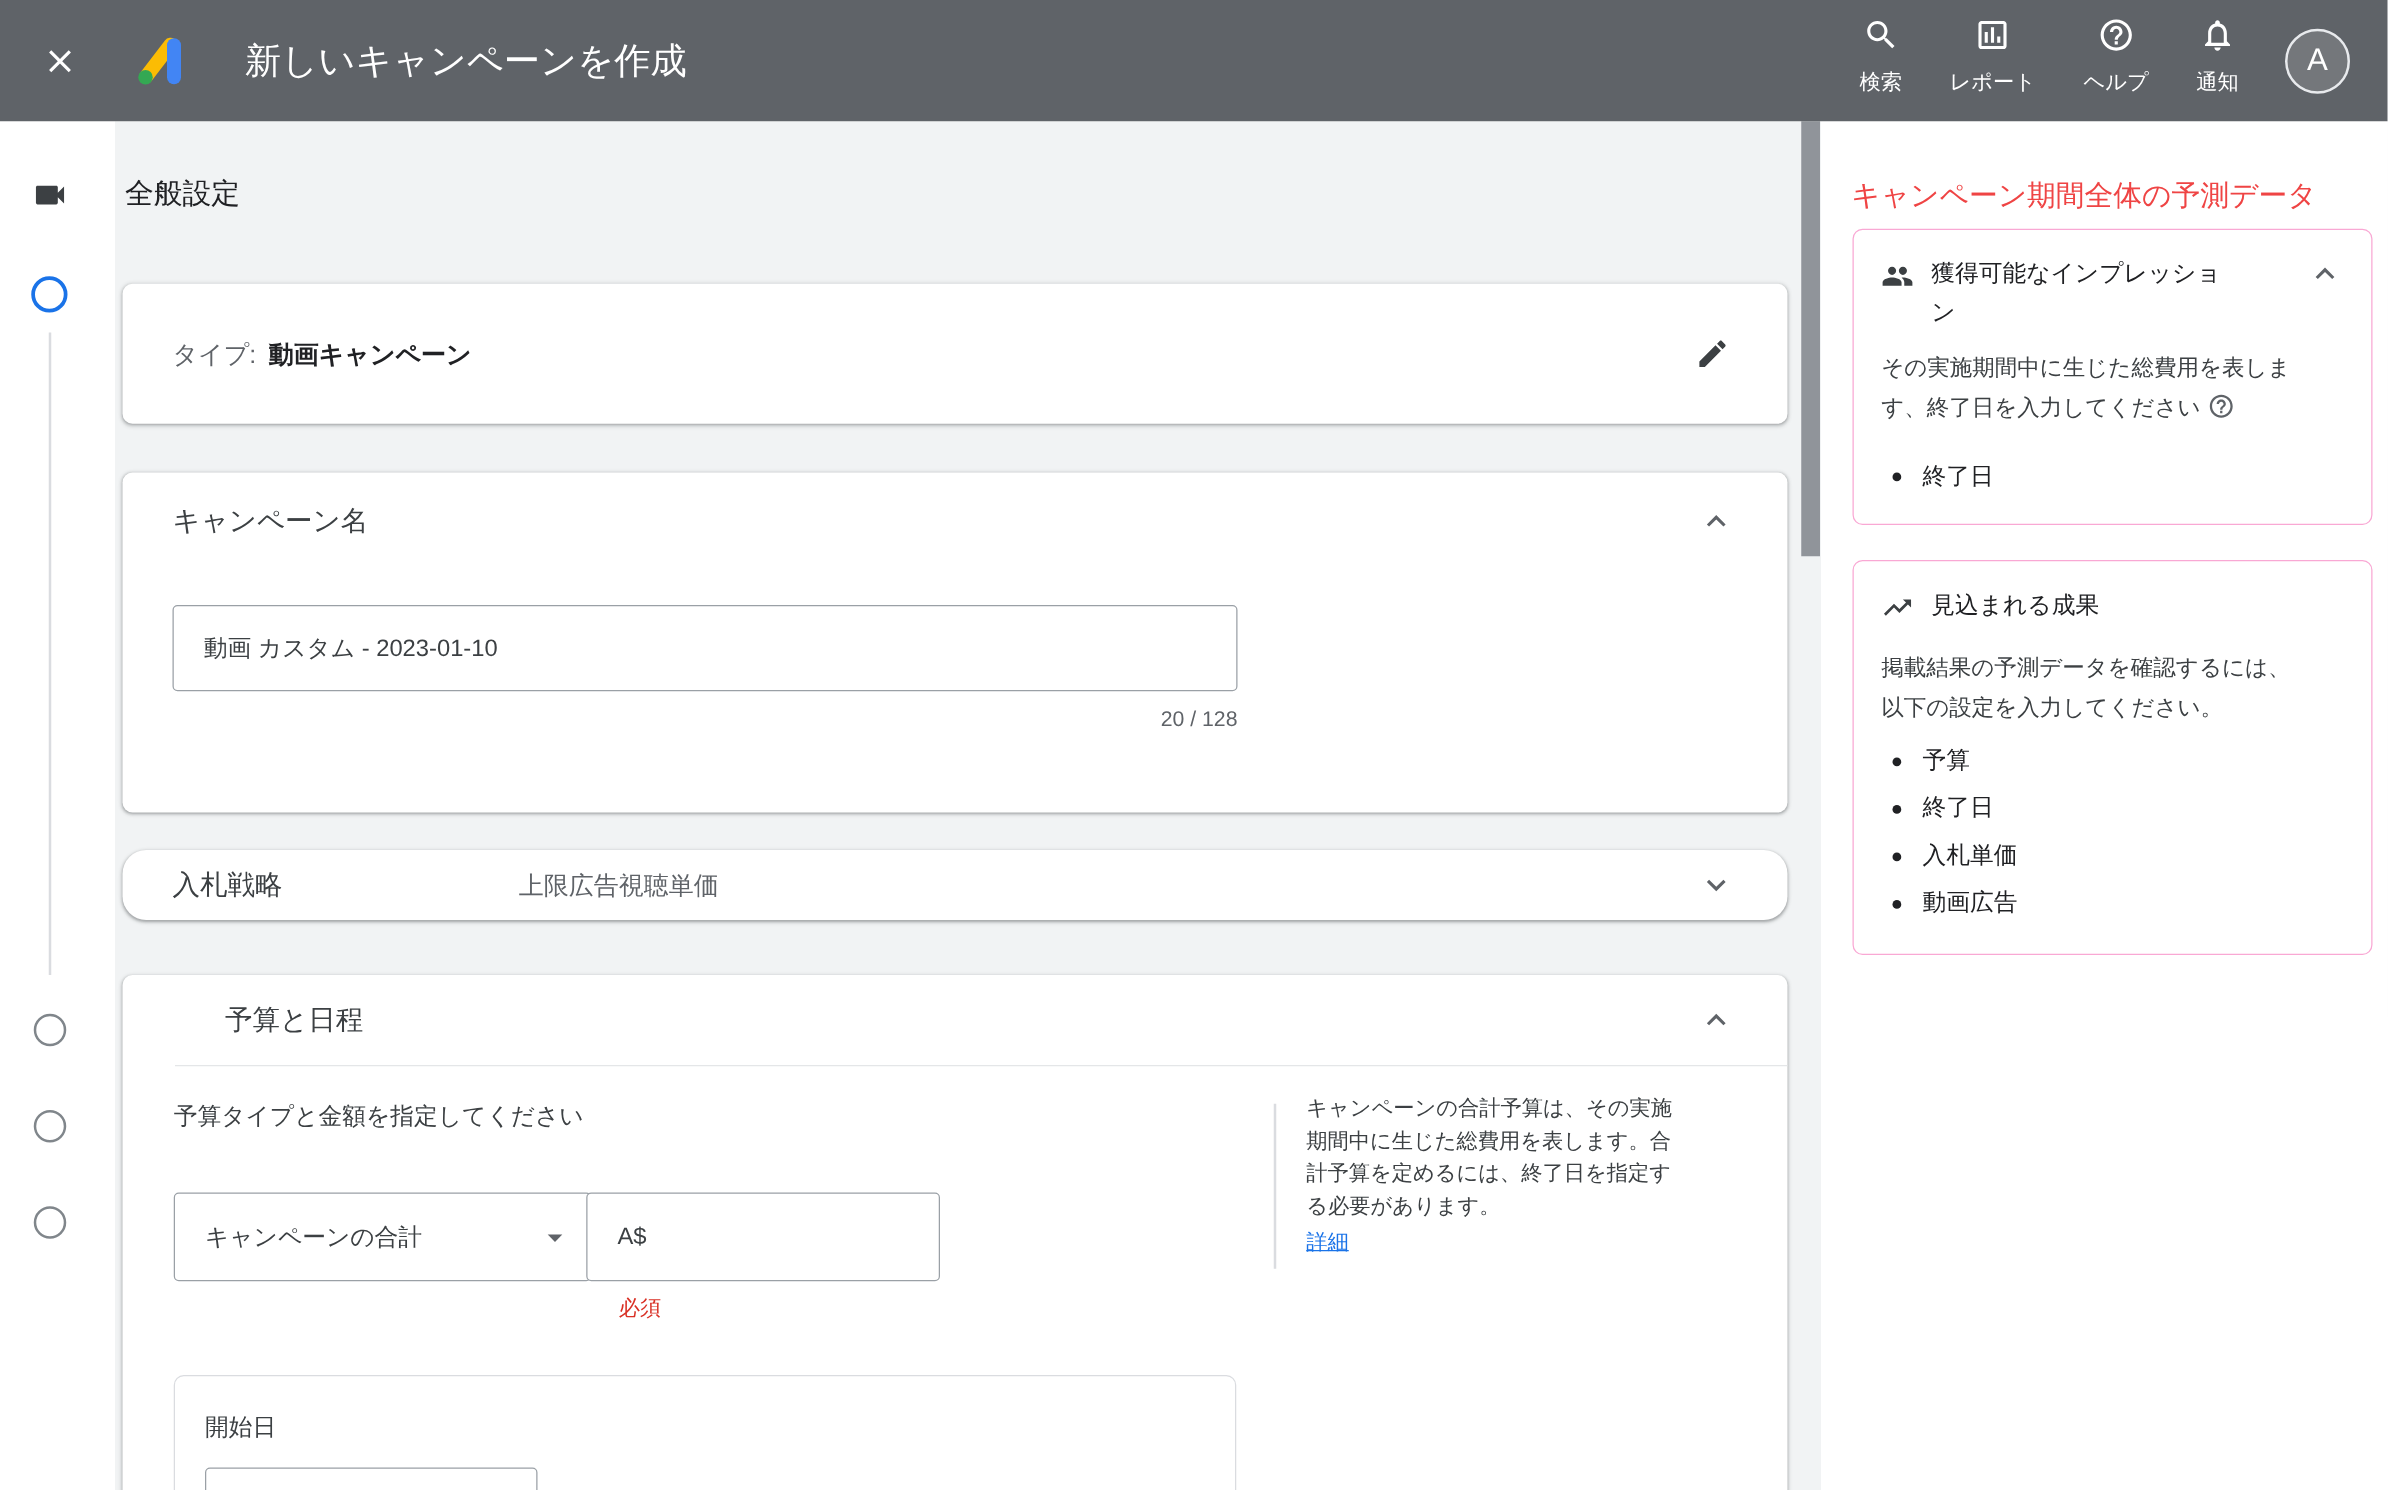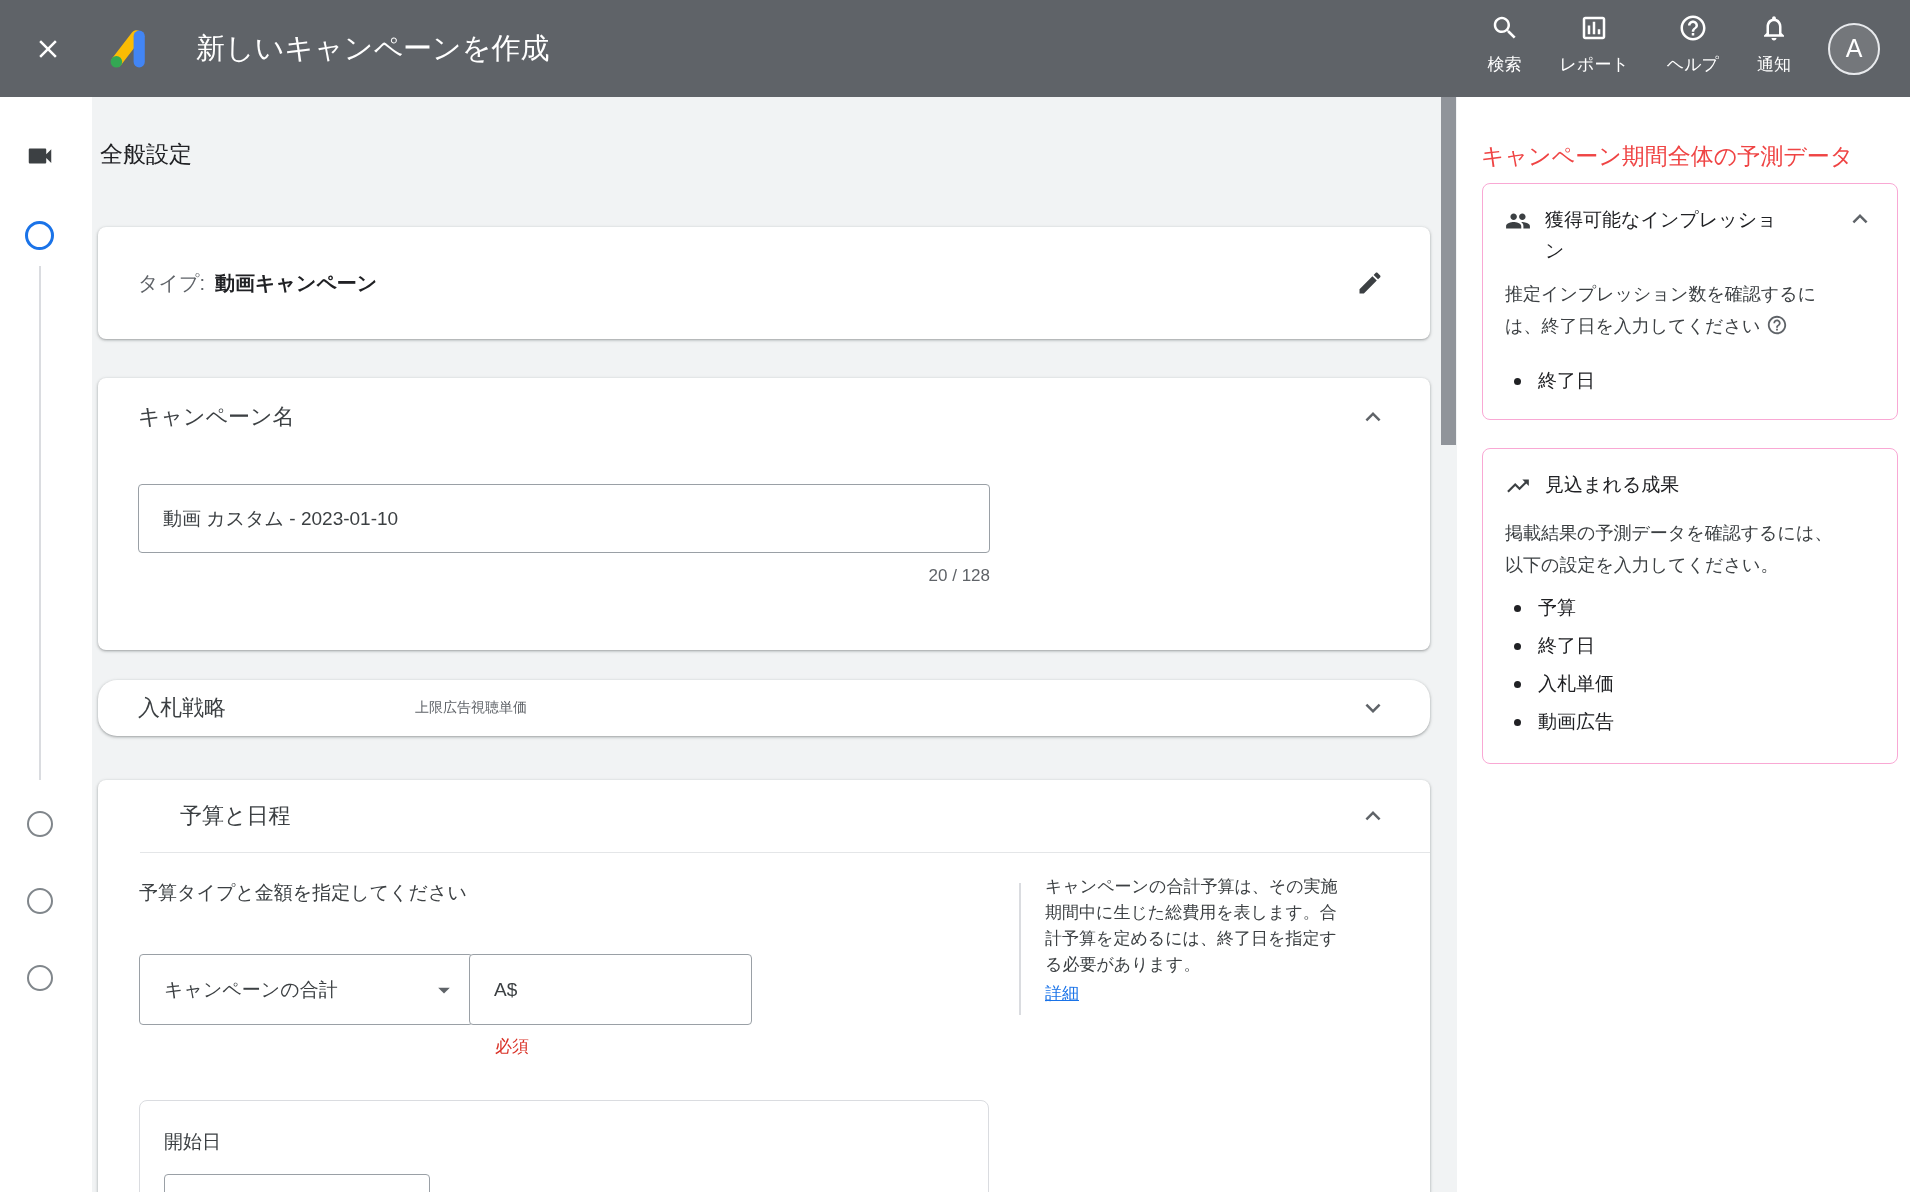--- a/index.html
+++ b/index.html
@@ -58,21 +58,21 @@
   .chevron svg { width:30px; height:30px; }
   .name-input { position:absolute; left:40px; top:106px; width:852px; height:69px;
     border:1px solid #9aa0a6; border-radius:4px; font-size:19px; color:#3c4043; padding:0 24px;
     font-family:"Liberation Sans","DejaVu Sans",sans-serif; background:#fff; outline:none; }
   .char-counter { position:absolute; left:40px; top:188px; width:852px; text-align:right;
     font-size:17px; color:#5f6368; }
 
   
   .card-bidding { top:583px; height:56px; display:flex; align-items:center; padding:0 40px; cursor:pointer;border-radius:19px; }
   .bid-title { font-size:22px; color:#3c4043; width:277px; }
-  .bid-value { font-size:14px; color:#5f6368; }
+  .bid-value { font-size:20px; color:#5f6368; }
 
   
   .card-budget { top:683px; height:600px; }
   .budget-header { display:flex; align-items:center; padding:0 40px; height:73px;
     border-bottom:1px solid #e4e6e8; cursor:pointer;margin-left:42px; }
   .budget-prompt { position:absolute; left:41px; top:100px; font-size:19px; color:#3c4043; }
   .budget-type-select { position:absolute; left:41px; top:174px; width:334px; height:71px;
     border:1px solid #9aa0a6; border-radius:4px; display:flex; align-items:center;
     padding:0 14px 0 24px; cursor:pointer; background:#fff; }
   .budget-type-value { font-size:19px; color:#3c4043; }
@@ -275,21 +275,21 @@
           </svg>
       </span>
       <span class="fcard-title">獲得可能なインプレッション</span>
       <span class="fcard-chevron">
         <svg viewBox="0 0 24 24">
             <path d="M12 8l-6 6 1.41 1.41L12 10.83l4.59 4.58L18 14z" fill="#5f6368"></path>
           </svg>
       </span>
     </div>
     <div class="fcard-body">
-      <span>推定インプレッション数を確認するには、終了日を入力してください</span><span class="help-circle"><svg viewBox="0 0 24 24">
+      <span>その実施期間中に生じた総費用を表します、終了日を入力してください</span><span class="help-circle"><svg viewBox="0 0 24 24">
             <path d="M11 18h2v-2h-2v2zm1-16C6.48 2 2 6.48 2 12s4.48 10 10 10 10-4.48 10-10S17.52 2 12 2zm0 18c-4.41 0-8-3.59-8-8s3.59-8 8-8 8 3.59 8 8-3.59 8-8 8zm0-14c-2.21 0-4 1.79-4 4h2c0-1.1.9-2 2-2s2 .9 2 2c0 2-3 1.75-3 5h2c0-2.25 3-2.5 3-5 0-2.21-1.79-4-4-4z" fill="#5f6368"></path>
           </svg></span>
     </div>
     <div class="bullet-row">
       <span class="bullet-dot"></span>
       <span class="bullet-text">終了日</span>
     </div>
   </section>
 
   <section class="fcard fcard2">

